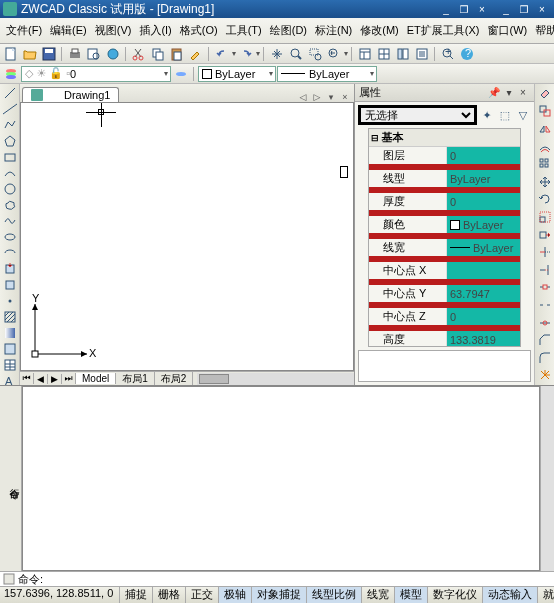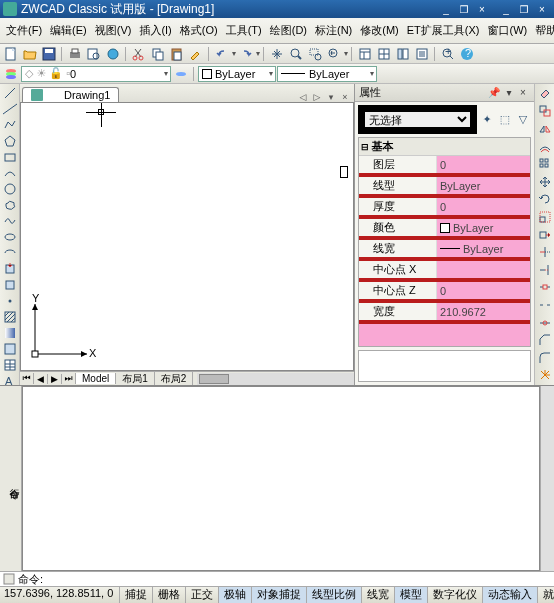--- a/index.html
+++ b/index.html
@@ -37,26 +37,26 @@
 .sheettabs .nb{width:14px;text-align:center;font-size:9px;cursor:pointer;border-right:1px solid #aaa}
 .sheettabs .st{padding:0 6px;font-size:10px;border-right:1px solid #aaa;cursor:pointer}
 .sheettabs .st.active{background:#fff;font-weight:normal}
 .sheettabs .scroll{flex:1;height:12px;background:#ddd;margin-left:4px;position:relative}
 .sheettabs .scroll .thumb{position:absolute;left:2px;width:30px;height:10px;top:1px;background:#bbb;border:1px solid #888}
 .props{width:180px;display:flex;flex-direction:column;border-left:1px solid #999;background:#f5f5f0}
 .props .hdr{height:18px;background:linear-gradient(#e8e8e0,#d8d8d0);display:flex;align-items:center;padding:0 4px;border-bottom:1px solid #aaa}
 .props .hdr .t{flex:1;font-size:11px}
 .props .hdr .b{width:14px;text-align:center;font-size:10px;cursor:pointer;color:#444}
 .props .selrow{display:flex;padding:3px;gap:2px;align-items:center}
-.props .selrow select{flex:1;height:29px;border:7px solid #000000;font-size:11px}
+.props .selrow select{flex:1;height:20px;border:3px solid #000000;font-size:11px}
 .props .selrow .ib{width:16px;height:16px;cursor:pointer;display:flex;align-items:center;justify-content:center;color:#357}
-.pgrid{flex:1;overflow:auto;background:#f9a8d4;border:1px solid #aaa;margin:0 3px}
+.pgrid{flex:1;overflow:auto;background:#14b8a6;border:1px solid #aaa;margin:0 13px}
 .pgrid .cat{background:#e8e8e0;padding:1px 2px;font-weight:bold;display:flex;align-items:center;gap:3px;border-bottom:1px solid #ccc}
 .pgrid .cat:before{content:"⊟";font-size:9px}
-.pgrid .row{display:flex;border-bottom:4px solid #b91c1c}
+.pgrid .row{display:flex;border-bottom:6px solid #b91c1c}
 .pgrid .row .k{width:78px;padding:1px 2px 1px 14px;background:#f5f5f0;border-right:1px solid #ddd}
 .pgrid .row .v{flex:1;padding:1px 3px;color:#444;display:flex;align-items:center;gap:3px}
 .pgrid .row .v .sw{width:10px;height:10px;border:1px solid #000;background:#fff}
 .pgrid .row .v .ln{width:20px;height:0;border-top:1px solid #000}
 .pdesc{height:32px;border:1px solid #aaa;margin:3px;background:#fff}
 .rvtb{width:20px;background:linear-gradient(90deg,#e0e0d5,#f0f0e8);border-left:1px solid #bbb;display:flex;flex-direction:column;align-items:center;gap:2px;padding:2px 0}
 .cmd{height:186px;display:flex;border-top:1px solid #888}
 .cmd .lbl{width:22px;background:#e8e8e0;border-right:1px solid #aaa;display:flex;align-items:start;justify-content:center;padding-top:4px;writing-mode:vertical-rl;font-size:10px}
 .cmd .ta{flex:1;background:#fff;border:1px solid #888;position:relative}
 .cmd .sc{width:14px;background:#e0e0e0;border-left:1px solid #aaa}
@@ -462,22 +462,30 @@
           <div class="k">线宽</div>
           <div class="v">
             <span class="ln"></span>
             <span>ByLayer</span>
           </div>
         </div>
    <div class="row">
           <div class="k">中心点 X</div>
         </div>
    <div class="row">
+          <div class="k">中心点 Y</div>
+          <div class="v">63.7947</div>
+        </div>
+   <div class="row">
           <div class="k">中心点 Z</div>
           <div class="v">0</div>
+        </div>
+   <div class="row">
+          <div class="k">高度</div>
+          <div class="v">133.3819</div>
         </div>
    <div class="row">
           <div class="k">宽度</div>
           <div class="v">210.9672</div>
         </div>
 
   </div>
   <div class="pdesc"></div>
  </div>
 

